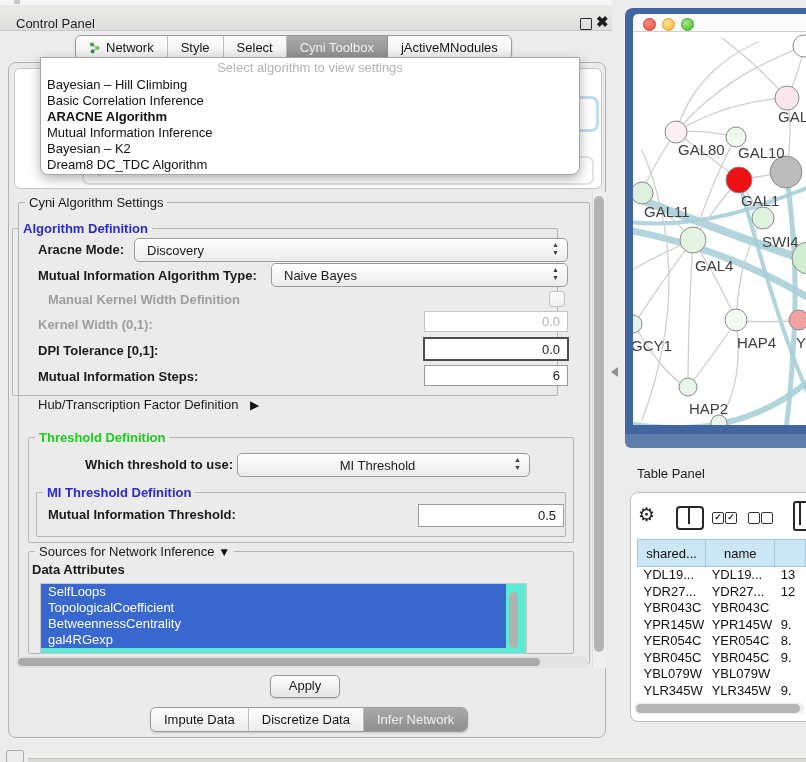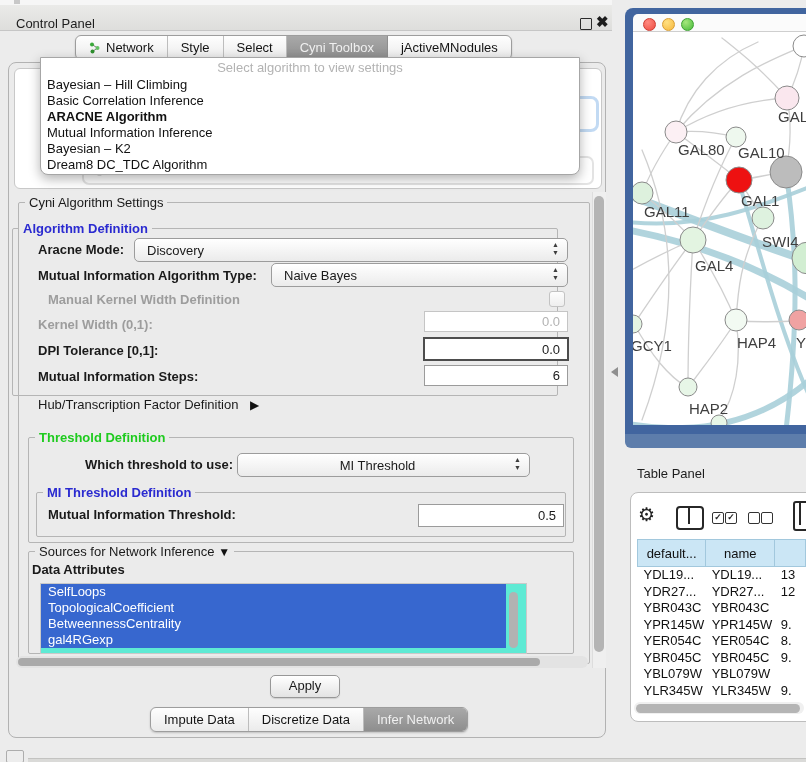--- a/index.html
+++ b/index.html
@@ -338,21 +338,21 @@
     </div>
   <div class="abs" id="table-clip">
     <table id="data-table">
       <colgroup>
           <col style="width:72px;">
           <col style="width:76px;">
           <col style="width:58px;">
         </colgroup>
       <thead>
           <tr id="table-head-row">
-            <th>default...</th>
+            <th>shared...</th>
             <th>name</th>
             <th></th>
           </tr>
         </thead>
       <tbody id="table-body">
           <tr>
             <td>YDL19...</td>
             <td>YDL19...</td>
             <td>13</td>
           </tr>

